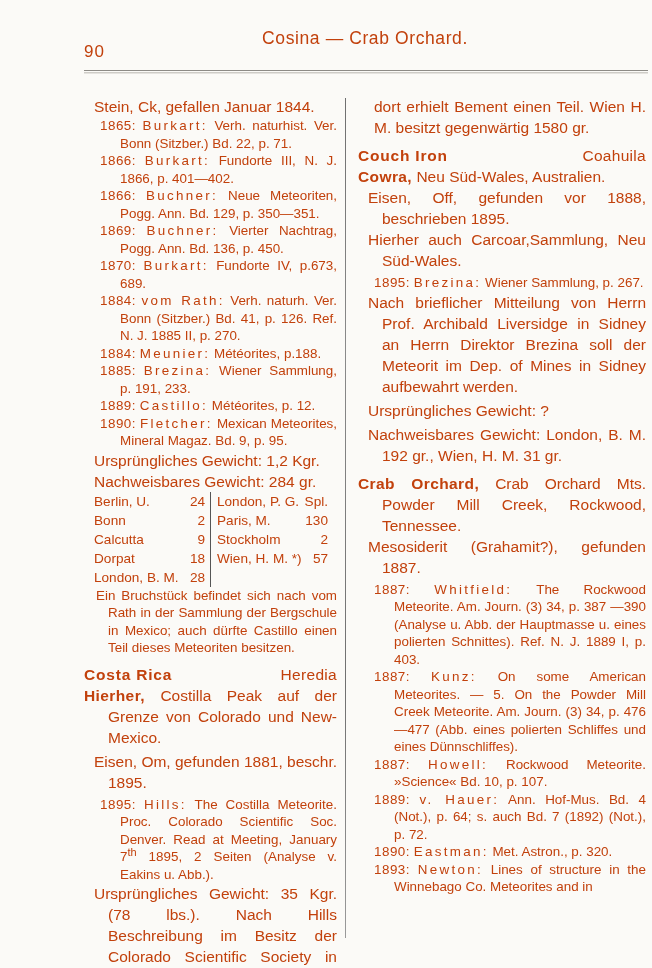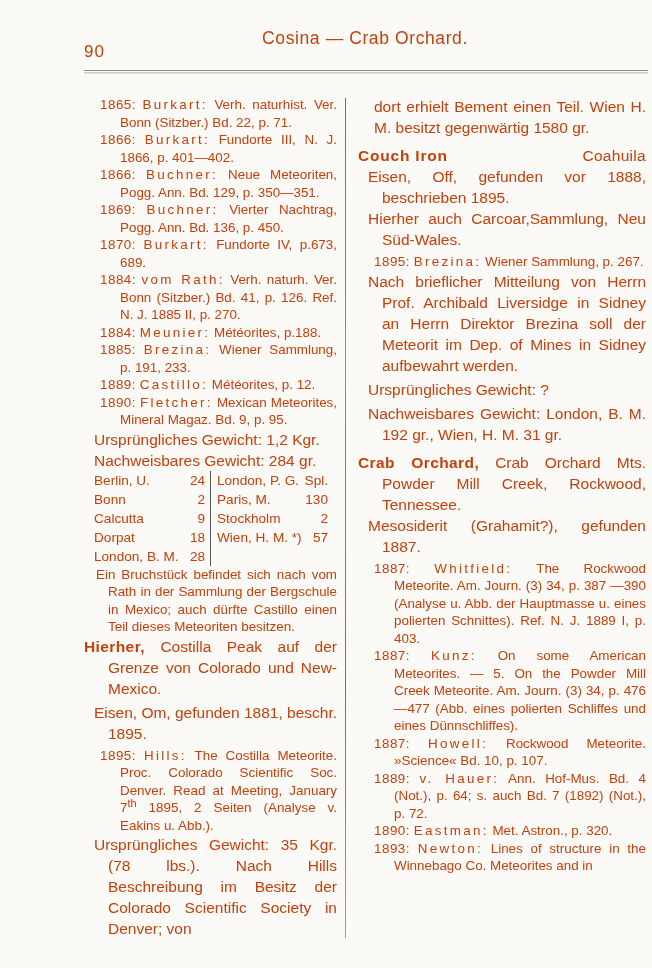--- a/index.html
+++ b/index.html
@@ -82,20 +82,21 @@
 
 <div class="page">
 
   <div class="pageno">90</div>
   <div class="running-title">Cosina — Crab Orchard.</div>
   <div class="head-rule"></div>
   <div class="col-divider"></div>
 
   <div class="col col-left">
 
+    <p class="para">Stein, Ck, gefallen Januar 1844.</p>
 
     <p class="ref"><span class="yr">1865:</span> <span class="sp">Burkart:</span> <span>Verh. naturhist. Ver. Bonn (Sitzber.) Bd. 22, p. 71.</span></p>
     <p class="ref"><span class="yr">1866:</span> <span class="sp">Burkart:</span> <span>Fundorte III, N. J. 1866, p. 401—402.</span></p>
     <p class="ref"><span class="yr">1866:</span> <span class="sp">Buchner:</span> <span>Neue Meteoriten, Pogg. Ann. Bd. 129, p. 350—351.</span></p>
     <p class="ref"><span class="yr">1869:</span> <span class="sp">Buchner:</span> <span>Vierter Nachtrag, Pogg. Ann. Bd. 136, p. 450.</span></p>
     <p class="ref"><span class="yr">1870:</span> <span class="sp">Burkart:</span> <span>Fundorte IV, p.673, 689.</span></p>
     <p class="ref"><span class="yr">1884:</span> <span class="sp">vom Rath:</span> <span>Verh. naturh. Ver. Bonn (Sitzber.) Bd. 41, p. 126. Ref. N. J. 1885 II, p. 270.</span></p>
     <p class="ref"><span class="yr">1884:</span> <span class="sp">Meunier:</span> <span>Météorites, p.188.</span></p>
     <p class="ref"><span class="yr">1885:</span> <span class="sp">Brezina:</span> <span>Wiener Sammlung, p. 191, 233.</span></p>
     <p class="ref"><span class="yr">1889:</span> <span class="sp">Castillo:</span> <span>Météorites, p. 12.</span></p>
@@ -142,38 +143,43 @@
           </div>
         <div class="wt-row">
             <span class="wt-place">Wien, H. M. *)</span>
             <span class="wt-num">57</span>
           </div>
       </div>
     </div>
 
     <p class="note">Ein Bruchstück befindet sich nach vom Rath in der Sammlung der Bergschule in Mexico; auch dürfte Castillo einen Teil dieses Meteoriten besitzen.</p>
 
+    <div class="h2">
+      <span class="hname">Costa Rica</span>
+      <span class="hloc">Heredia</span>
+    </div>
 
     <p class="entry"><b class="ename">Hierher,</b><span> Costilla Peak auf der Grenze von Colorado und New-Mexico.</span></p>
     <p class="para mts">Eisen, Om, gefunden 1881, beschr. 1895.</p>
 
     <p class="ref mts"><span class="yr">1895:</span> <span class="sp">Hills:</span> <span>The Costilla Meteorite. Proc. Colorado Scientific Soc. Denver. Read at Meeting, January 7</span><sup>th</sup><span> 1895, 2 Seiten (Analyse v. Eakins u. Abb.).</span></p>
 
     <p class="para">Ursprüngliches Gewicht: 35 Kgr. (78 lbs.). Nach Hills Beschreibung im Besitz der Colorado Scientific Society in Denver; von</p>
   </div>
 
   <div class="col col-right">
 
     <p class="cont">dort erhielt Bement einen Teil. Wien H. M. besitzt gegenwärtig 1580 gr.</p>
 
     <div class="h2">
       <span class="hname">Couch Iron</span>
       <span class="hloc">Coahuila</span>
     </div>
 
+    <p class="entry"><b class="ename">Cowra,</b><span> Neu Süd-Wales, Australien.</span></p>
     <p class="para">Eisen, Off, gefunden vor 1888, beschrieben 1895.</p>
     <p class="para">Hierher auch Carcoar,Sammlung, Neu Süd-Wales.</p>
 
     <p class="ref mts"><span class="yr">1895:</span> <span class="sp">Brezina:</span> <span>Wiener Sammlung, p. 267.</span></p>
 
     <p class="para">Nach brieflicher Mitteilung von Herrn Prof. Archibald Liversidge in Sidney an Herrn Direktor Brezina soll der Meteorit im Dep. of Mines in Sidney aufbewahrt werden.</p>
     <p class="para mts">Ursprüngliches Gewicht: ?</p>
     <p class="para mts">Nachweisbares Gewicht: London, B. M. 192 gr., Wien, H. M. 31 gr.</p>
 
     <p class="entry mt"><b class="ename">Crab Orchard,</b><span> Crab Orchard Mts. Powder Mill Creek, Rockwood, Tennessee.</span></p>

